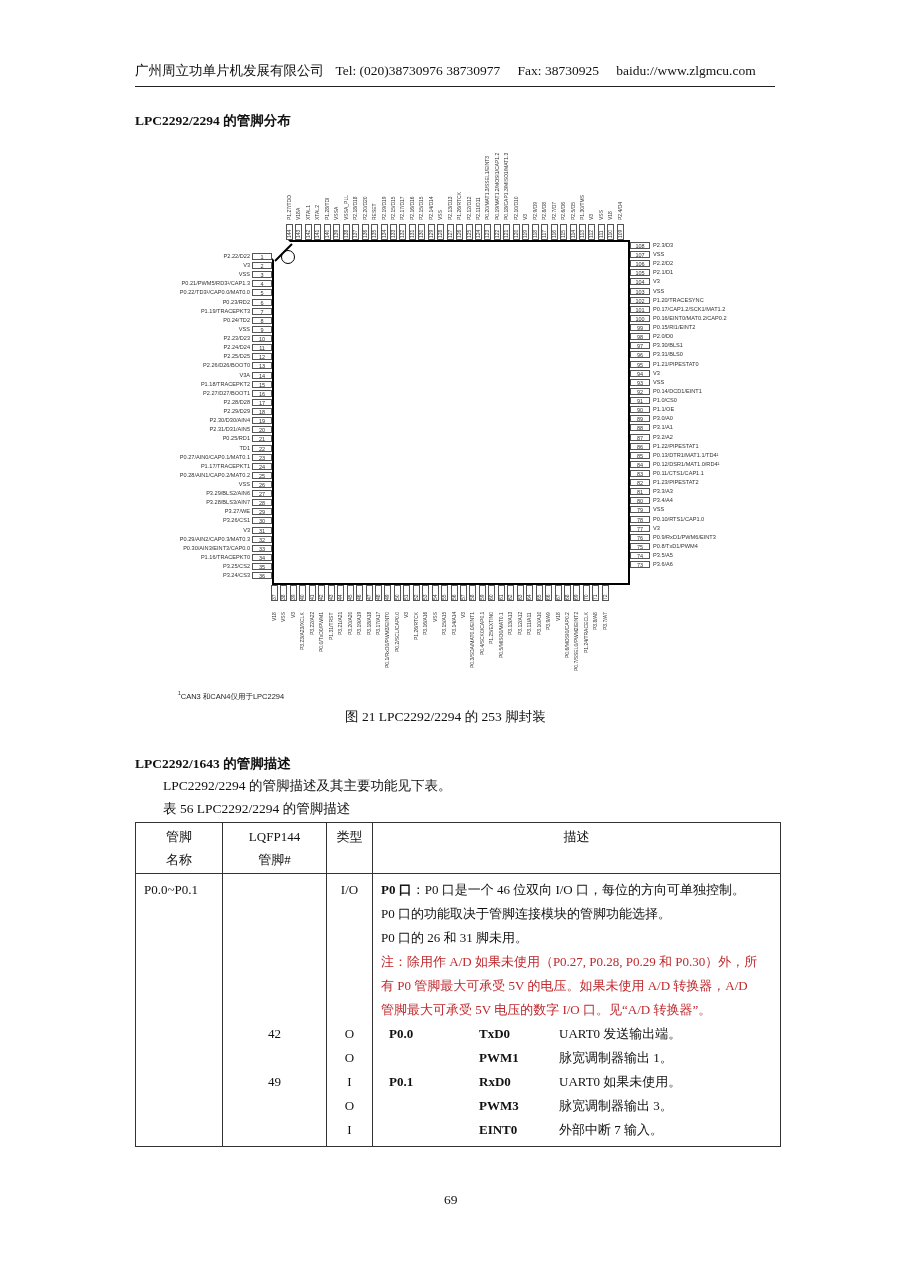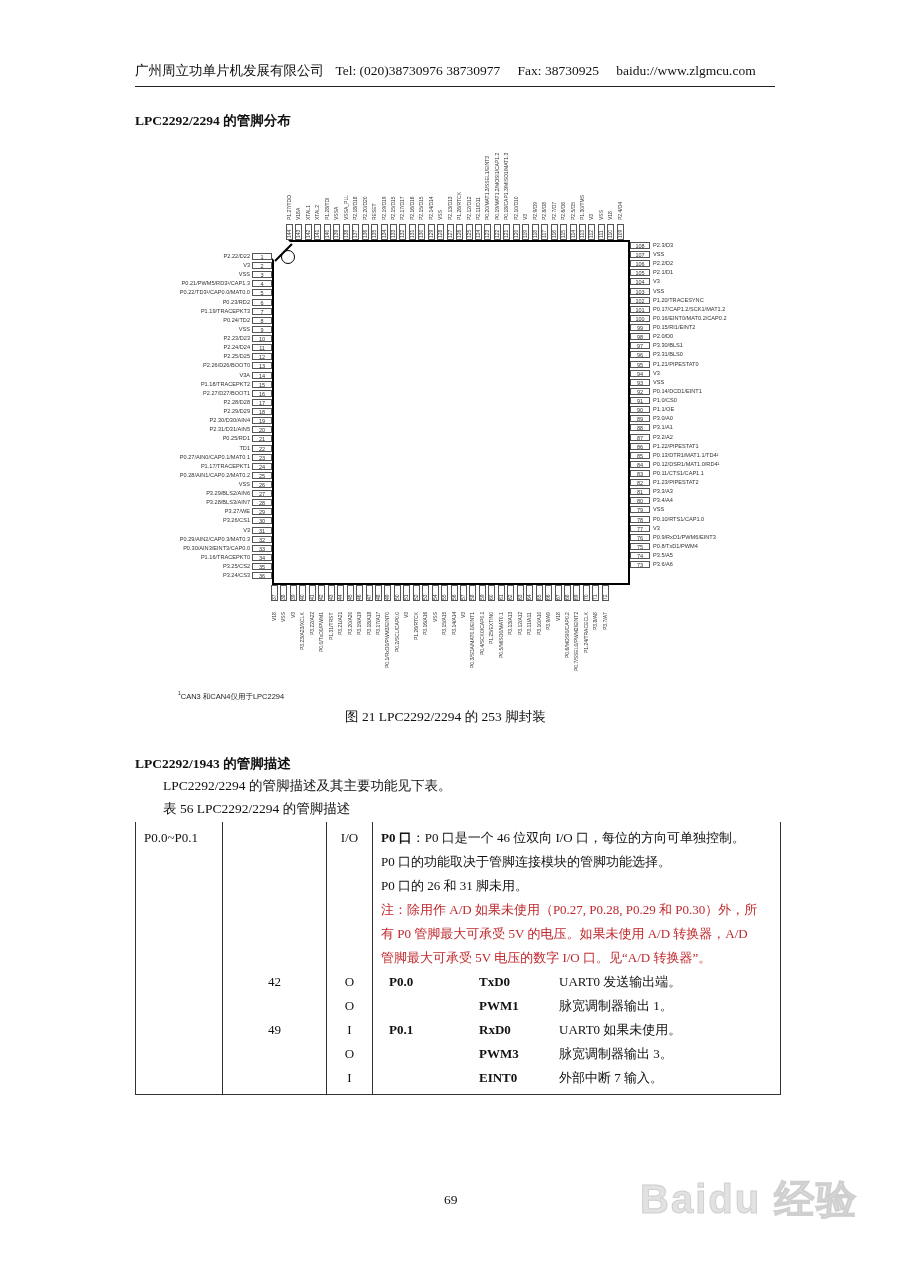--- a/index.html
+++ b/index.html
@@ -422,32 +422,48 @@
       <div class="vpin-num" style="left: 601.75px; top: 600px;">72</div>
       <div class="vpin-label" style="left: 601.75px; top: 630px; text-align: right;">P3.7/A7</div>
     </div>
 </div>
 
 <div class="abs footnote">
   <sup>1</sup><span>CAN3 和CAN4仅用于LPC2294</span>
 </div>
 <div class="abs caption">图 21   LPC2292/2294 的  253 脚封装</div>
 
-<div class="abs sec-title" style="left:135px;top:755px">LPC2292/1943 的管脚描述</div>
+<div class="abs sec-title" style="left:135px;top:755px">LPC2292/1643 的管脚描述</div>
 <div class="abs para" style="left:163px;top:777px">LPC2292/2294 的管脚描述及其主要功能见下表。</div>
 <div class="abs para" style="left:163px;top:800px">表 56   LPC2292/2294 的管脚描述</div>
 
 <table class="pins">
   <colgroup>
     <col style="width:87px">
       <col style="width:104px">
       <col style="width:46px">
       <col>
   </colgroup>
   <tbody>
+      <tr class="head">
+    <td>
+          <div>管脚</div>
+          <div>名称</div>
+        </td>
+    <td>
+          <div>LQFP144</div>
+          <div>管脚#</div>
+        </td>
+    <td>
+          <div>类型</div>
+        </td>
+    <td>
+          <div>描述</div>
+        </td>
+  </tr>
   <tr class="last">
     <td style="padding-left:8px;padding-top:4px">
       <div class="cell-line">P0.0~P0.1</div>
     </td>
     <td style="text-align:center;padding-top:4px">
       <div class="cell-line"></div>
           <div class="cell-line"></div>
           <div class="cell-line"></div>
       <div class="cell-line"></div>
           <div class="cell-line"></div>
@@ -510,14 +526,13 @@
             </div>
           </div>
     </td>
   </tr>
 </tbody>
   </table>
 
 <div class="abs pagenum">69</div>
 
 <div class="abs wm">
-  <div style="font-size:40px;font-weight:bold;letter-spacing:2px;color:#e2e2e2;-webkit-text-stroke:1px #cfcfcf;">Baidu 经验</div>
 </div>
 
 </body></html>

